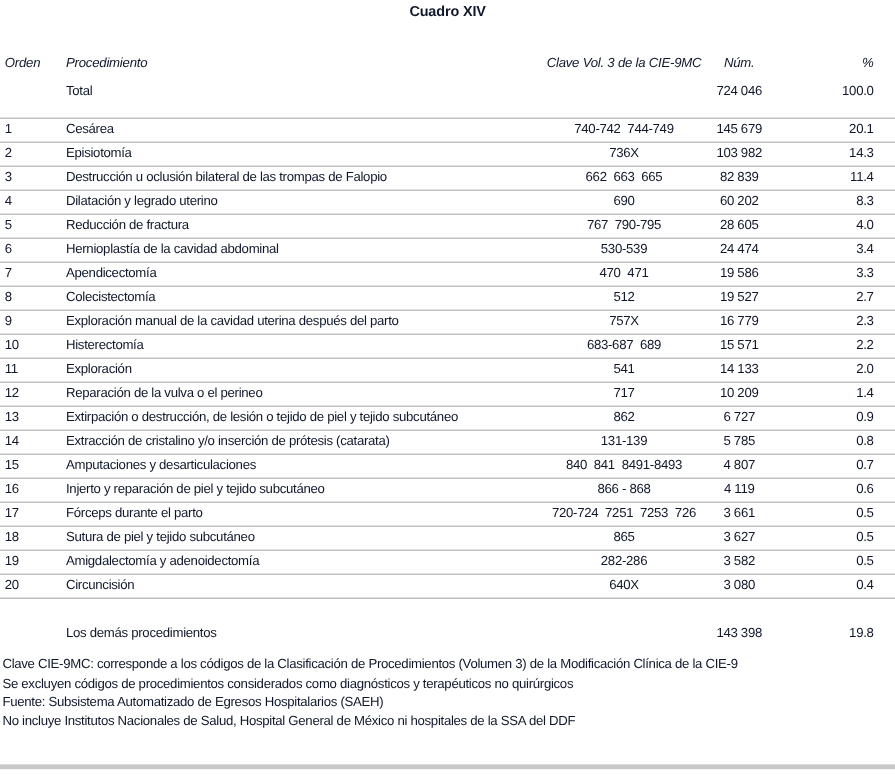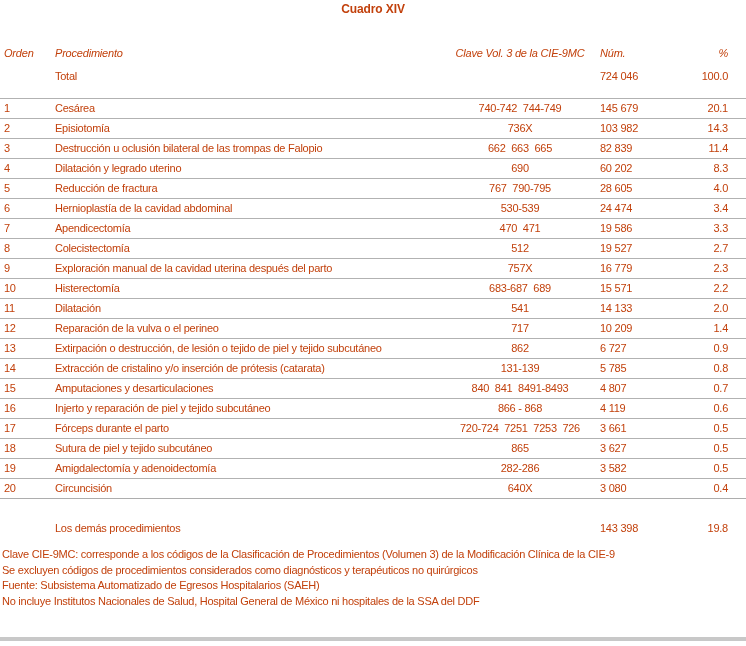--- a/index.html
+++ b/index.html
@@ -1,41 +1,41 @@
 <!DOCTYPE html>
 <html><head>
 <meta charset="utf-8">
 <style>
   html,body { margin:0; padding:0; background:#ffffff; }
   .page {
     position:relative;
     width:746px; height:646px;
     background:#ffffff;
     font-family:"Liberation Sans", sans-serif;
-    color:#c2410c;
+    color:#0f172a;
     overflow:hidden;
   }
   .title1 {
     position:absolute; top:2px; left:0; right:0;
     text-align:center;
     font-size:12px; font-weight:bold;
     letter-spacing:-0.1px;
   }
   .title2 {
     position:absolute; top:16px; left:0; right:0;
     text-align:center;
     font-size:14.5px; font-weight:bold;
     font-variant:small-caps;
     letter-spacing:-0.2px;
   }
   .cell { position:absolute; top:0; }
   .col-orden { left:4px;  width:44px;  }
   .col-proc  { left:55px; width:372px; }
   .col-clave { left:423px; width:194px; text-align:center; white-space:pre; }
-  .col-num   { left:600px; width:88px;  text-align:left; }
+  .col-num   { left:572px; width:88px;  text-align:center; }
   .col-pct   { left:668px; width:60px;  text-align:right; }
 
   .colheads {
     position:absolute; top:46px; left:0; right:0; height:14px;
     font-size:11px; font-style:italic; letter-spacing:-0.2px;
   }
   .colheads .cell { line-height:14px; }
 
   .simple-row {
     position:absolute; left:0; right:0; height:20px;
@@ -163,21 +163,21 @@
       <div class="trow">
         <span class="cell col-orden">10</span>
         <span class="cell col-proc">Histerectomía</span>
         <span class="cell col-clave">683-687  689</span>
         <span class="cell col-num">15 571</span>
         <span class="cell col-pct">2.2</span>
       </div>
 
       <div class="trow">
         <span class="cell col-orden">11</span>
-        <span class="cell col-proc">Dilatación</span>
+        <span class="cell col-proc">Exploración</span>
         <span class="cell col-clave">541</span>
         <span class="cell col-num">14 133</span>
         <span class="cell col-pct">2.0</span>
       </div>
 
       <div class="trow">
         <span class="cell col-orden">12</span>
         <span class="cell col-proc">Reparación de la vulva o el perineo</span>
         <span class="cell col-clave">717</span>
         <span class="cell col-num">10 209</span>

